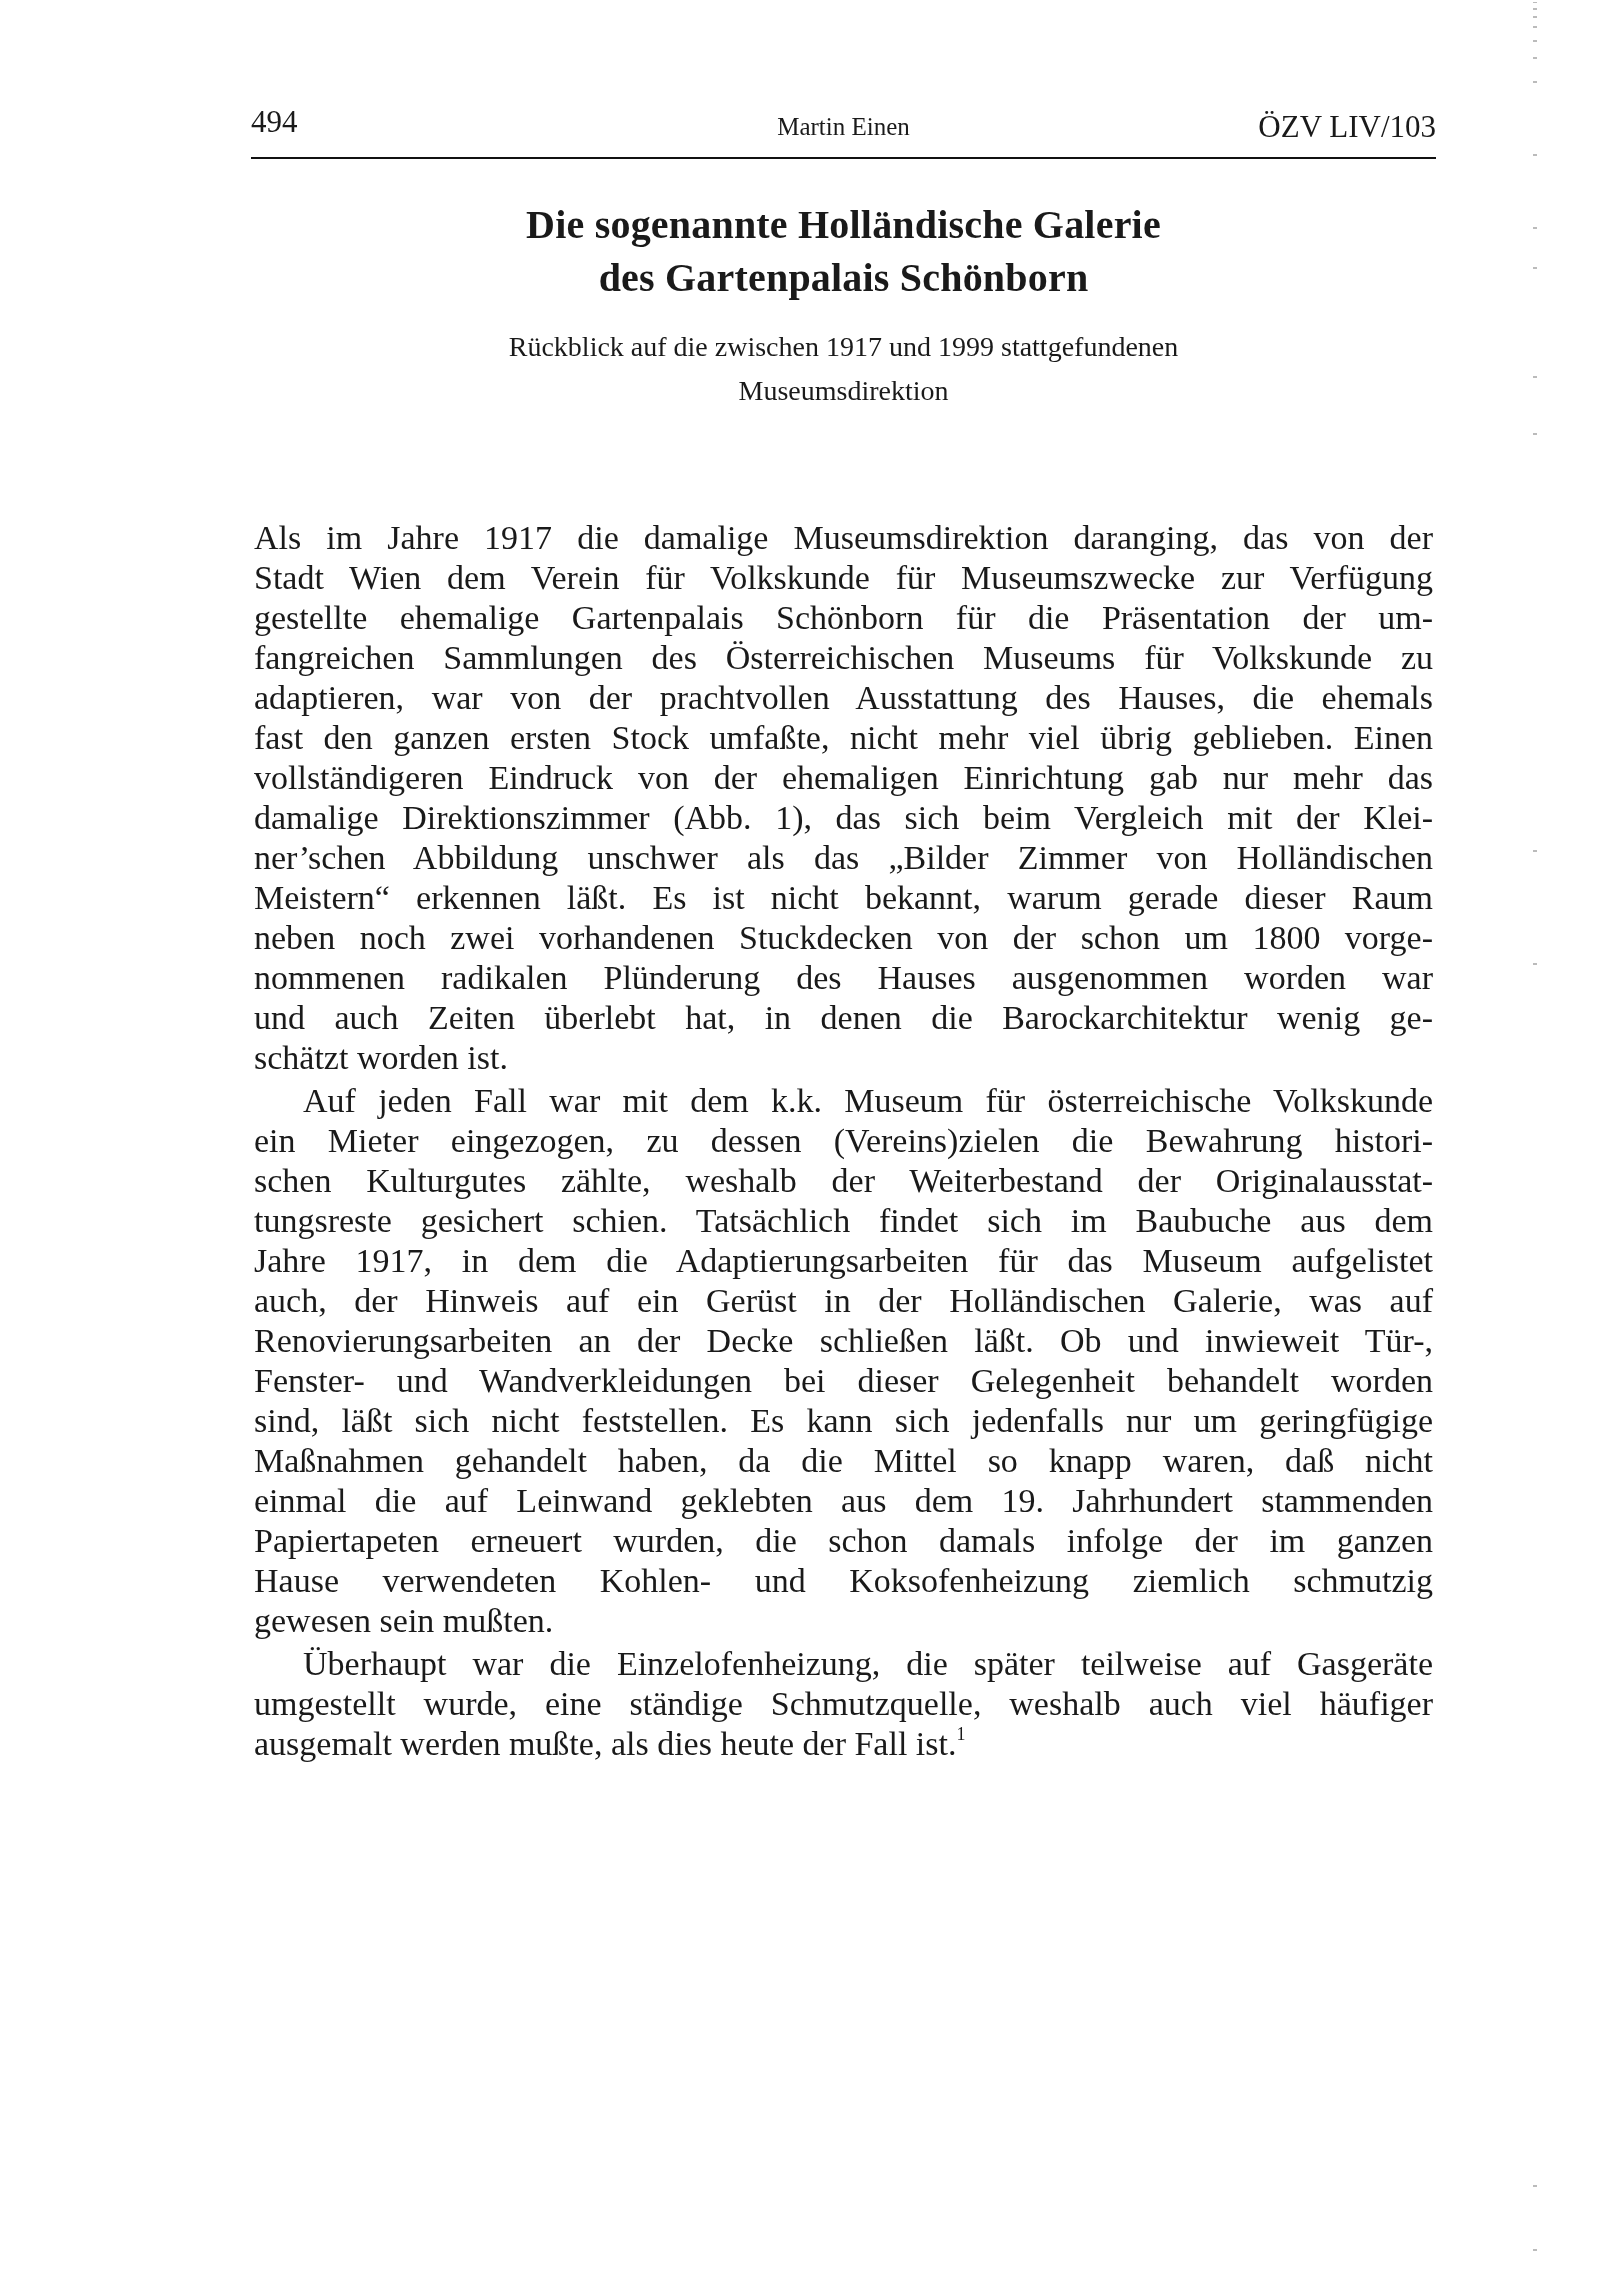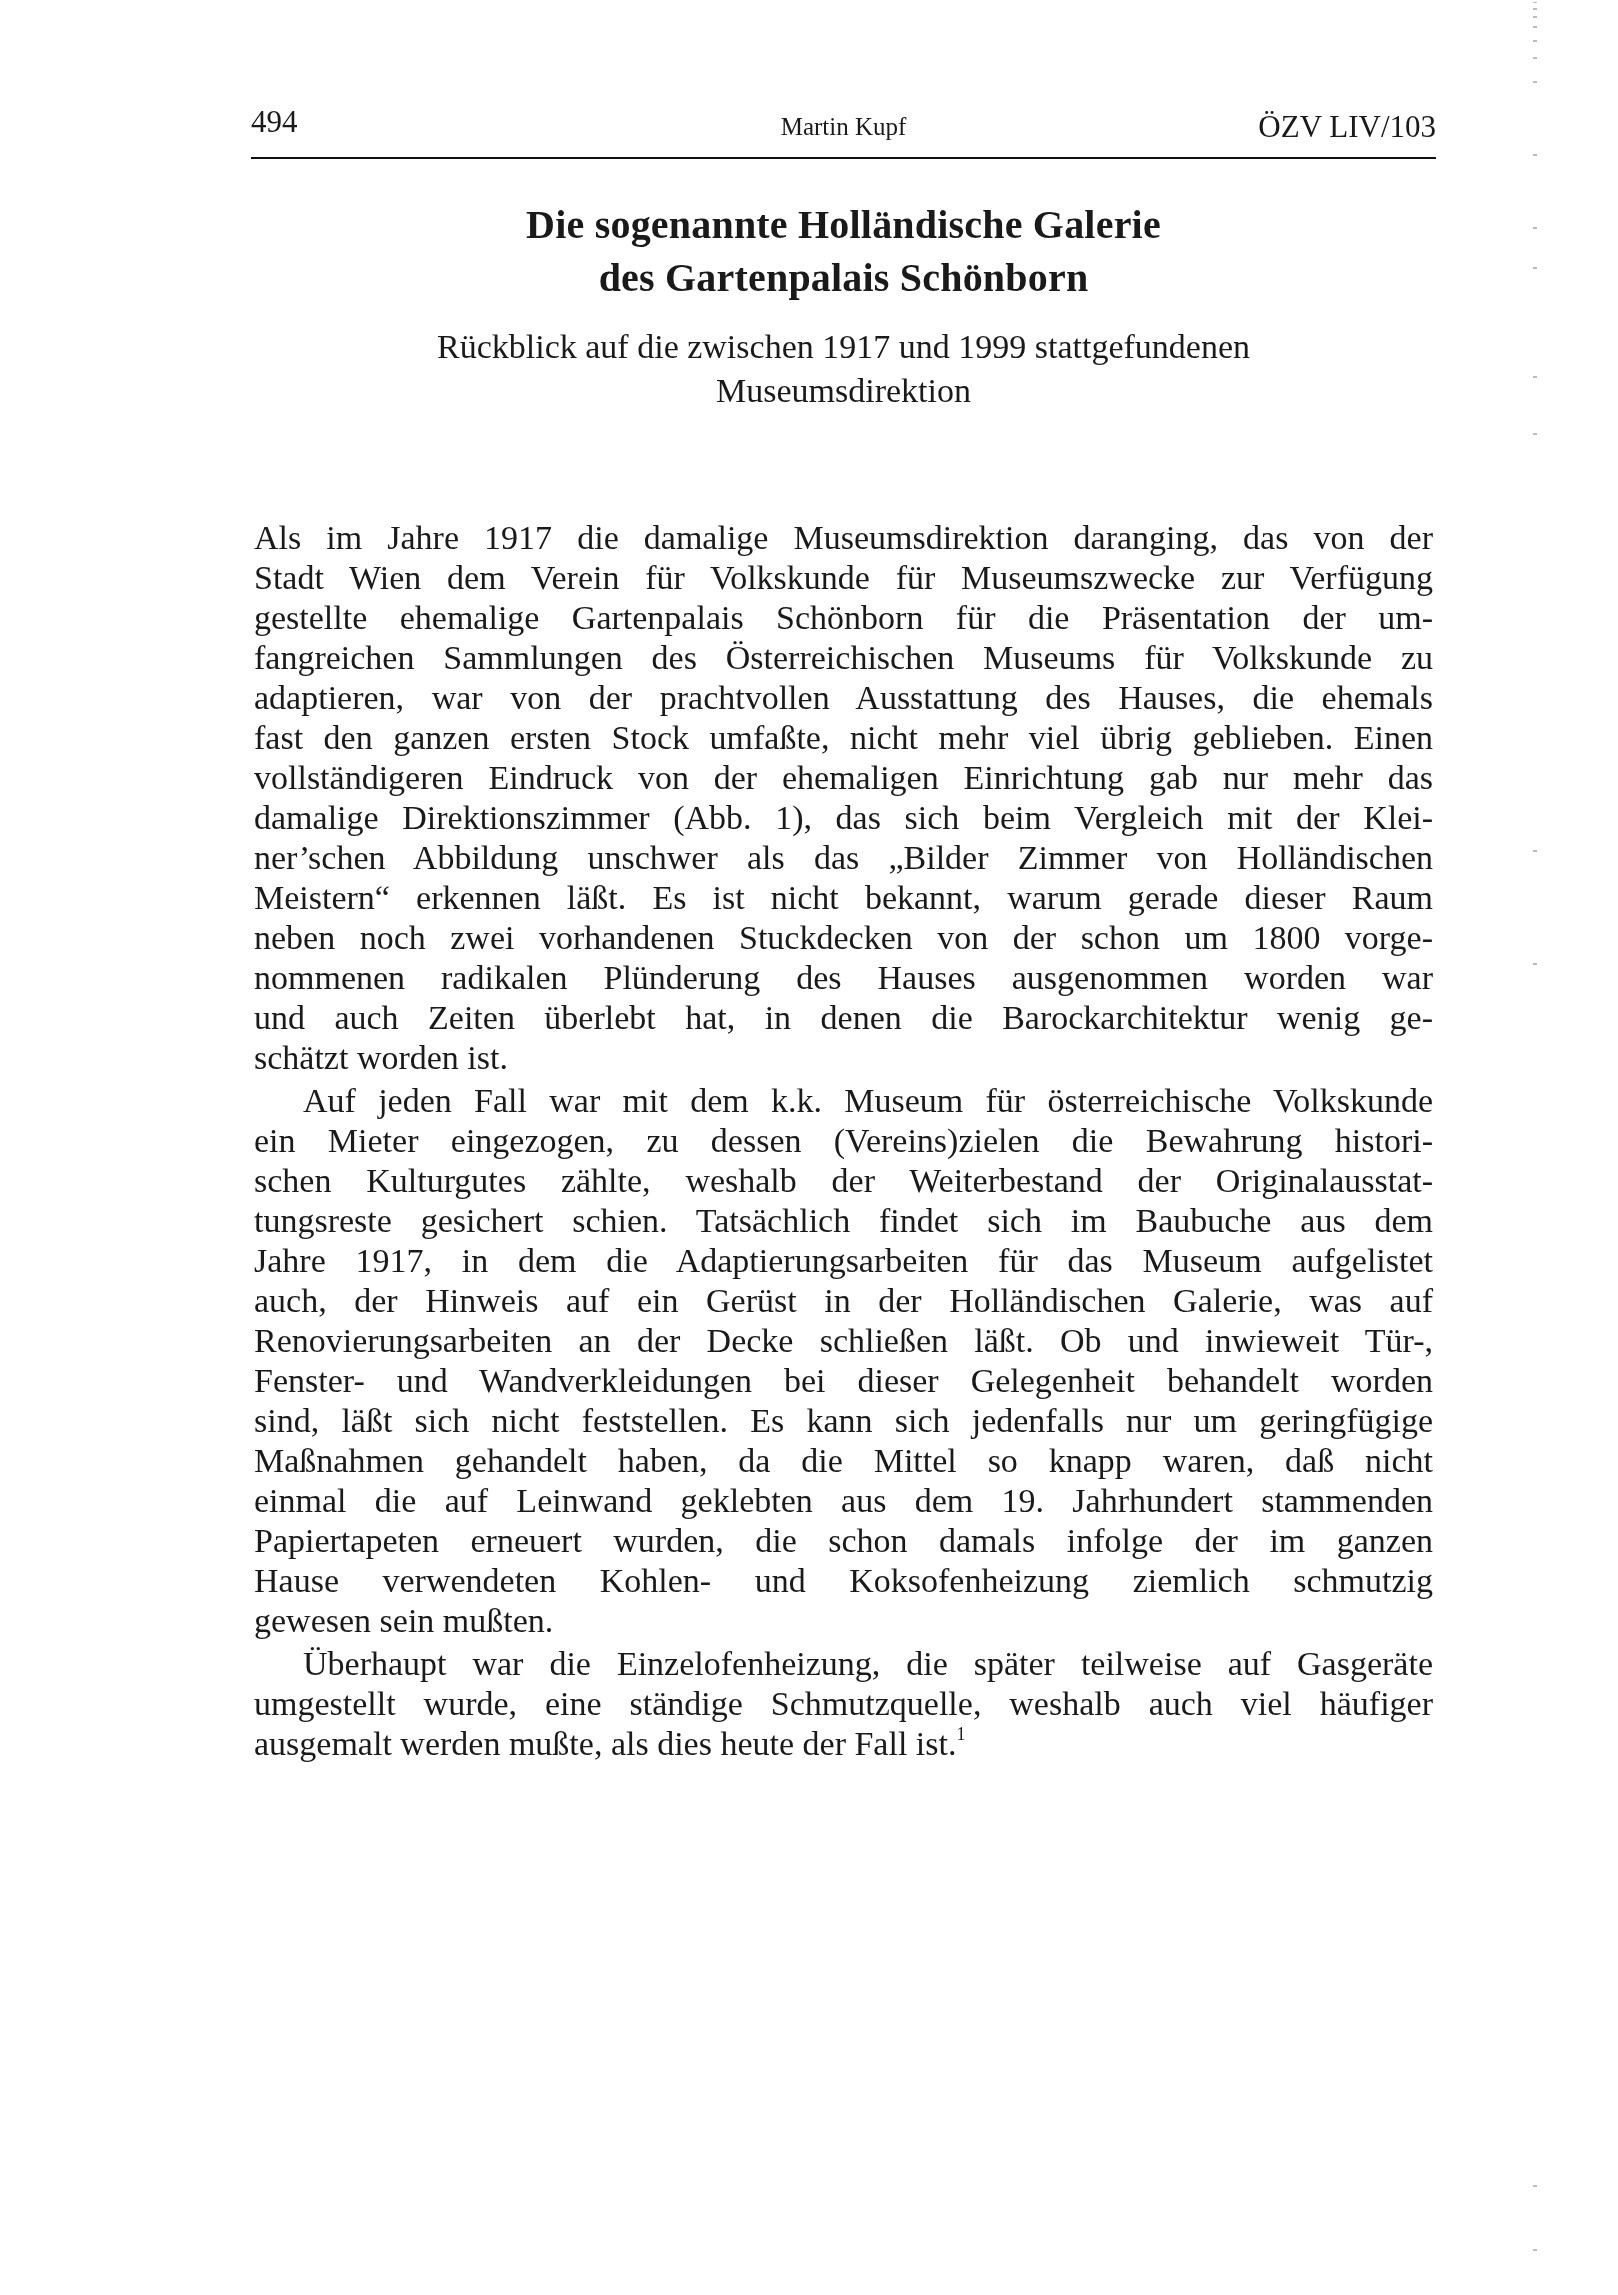--- a/index.html
+++ b/index.html
@@ -8,40 +8,40 @@
   .page { position: absolute; left: 4px; top: 0; width: 1618px; height: 2295px; }
   .running-head { position: absolute; left: 247px; top: 104px; width: 1185px; height: 36px;
                   font-size: 27.5px; line-height: 36px; }
   .rh-page { position: absolute; left: 0; top: 0; font-size: 31px; }
   .rh-author { position: absolute; left: 0; width: 100%; top: 4.9px; text-align: center; font-size: 25px; }
   .rh-journal { position: absolute; right: 0; top: 4.9px; font-size: 31px; }
   .rule { position: absolute; left: 247px; top: 157px; width: 1185px; height: 2.4px; background: #111; }
   .title { position: absolute; left: 247px; width: 1185px; top: 198px; text-align: center;
            font-weight: bold; font-size: 40px; line-height: 53px; letter-spacing: 0.2px; }
   .subtitle { position: absolute; left: 247px; width: 1185px; top: 325px; text-align: center;
-              font-size: 34px; line-height: 44px; }
+              font-size: 28px; line-height: 44px; }
   .body { position: absolute; left: 247px; width: 1185px; top: 515px;
           font-size: 34px; line-height: 40px; text-align: justify; }
   .body p { margin: 3px; }
   .line { display: block; text-align: justify; text-align-last: justify; white-space: nowrap;
           overflow: visible; height: 40px; }
   .line.last { text-align-last: left; }
   .indent { padding-left: 49px; }
   sup { font-size: 18px; vertical-align: 14.6px; line-height: 0; }
   .scanmarks { position: absolute; left: 1529px; top: 0; width: 4.9px; height: 2295px; }
   .mark { position: absolute; left: 0; width: 4px; height: 1.6px; background: #bbb; }
 </style>
 </head>
 <body>
 
 <div class="page">
 
   <div class="running-head">
     <span class="rh-page">494</span>
-    <span class="rh-author">Martin Kupf</span>
+    <span class="rh-author">Martin Einen</span>
     <span class="rh-journal">ÖZV LIV/103</span>
   </div>
   <div class="rule"></div>
 
   <div class="title">
     <div>Die sogenannte Holländische Galerie</div>
     <div>des Gartenpalais Schönborn</div>
   </div>
 
   <div class="subtitle">

